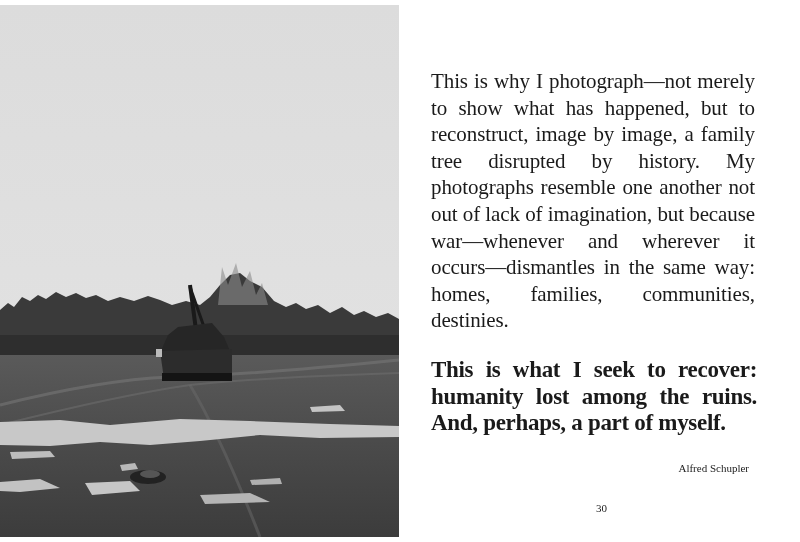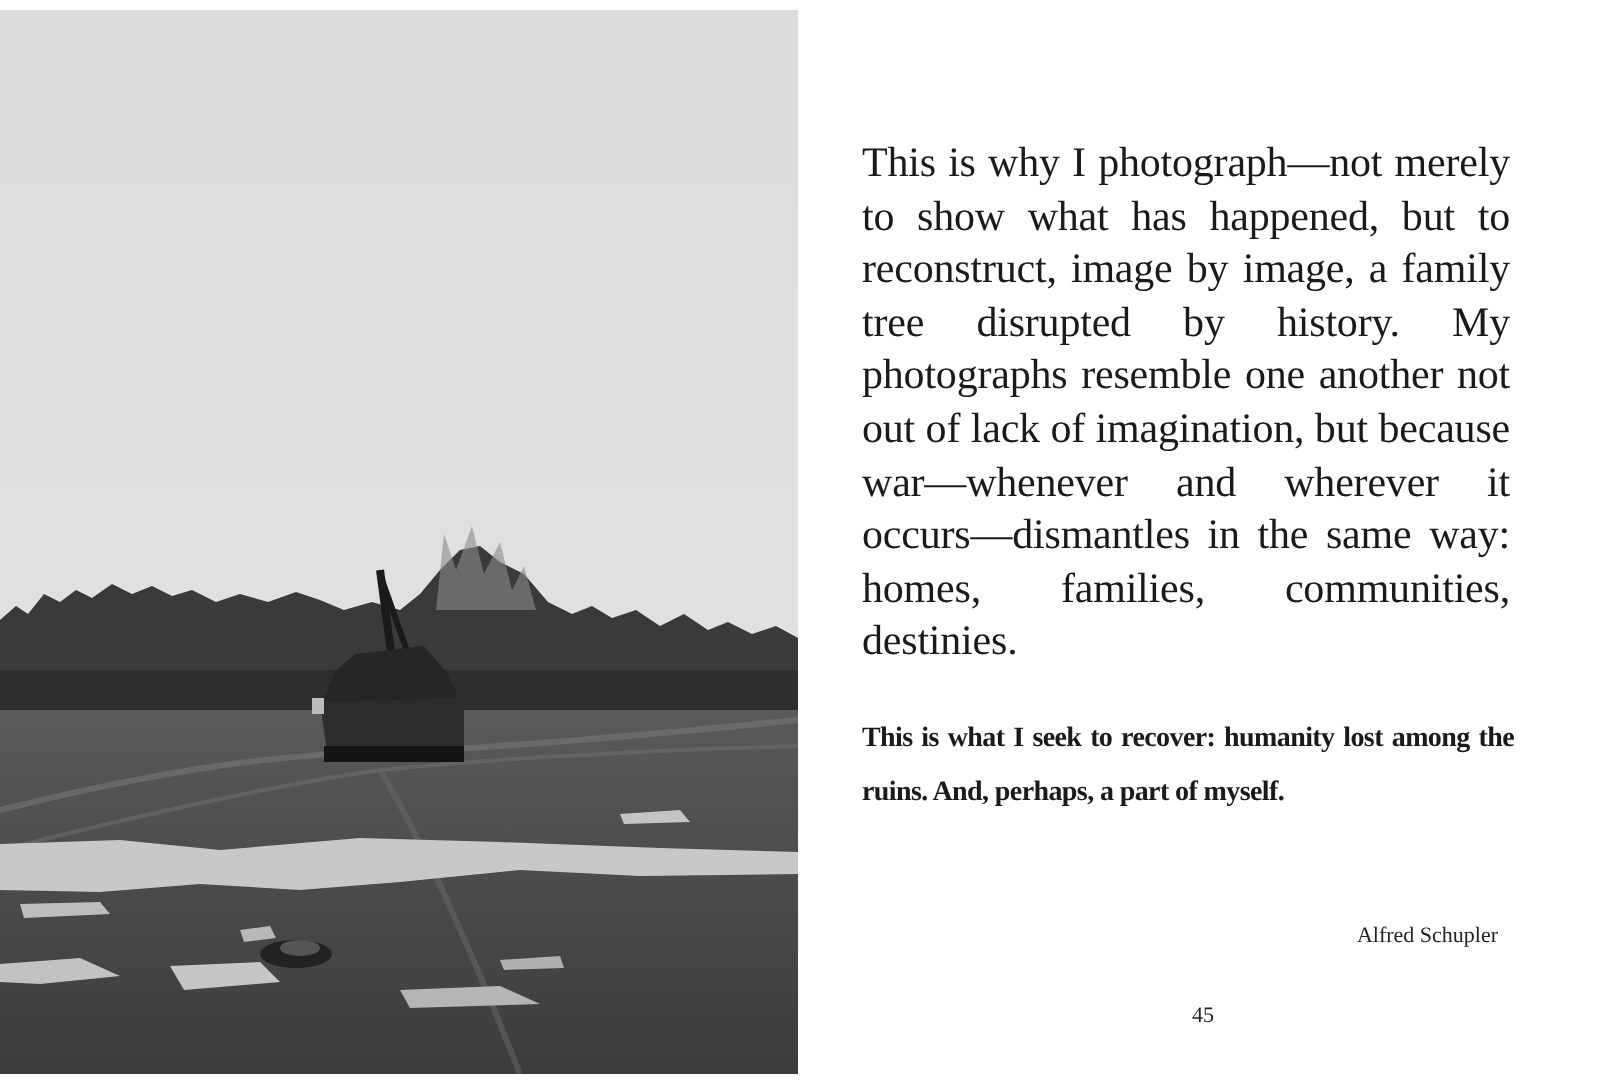--- a/index.html
+++ b/index.html
@@ -1,21 +1,21 @@
 <!DOCTYPE html>
 <html><head>
 <meta charset="utf-8">
 <style>
   html, body { margin:0; padding:0; }
   body { width:800px; height:542px; background:#ffffff; position:relative; overflow:hidden; font-family:"Liberation Serif", "DejaVu Serif", serif; color:#1a1a1a; }
   .photo { position:absolute; left:0; top:5px; width:399px; height:532px; overflow:hidden; background:#d9d9d9; }
   .photo svg { display:block; }
   .text-col { position:absolute; left:431px; top:68px; width:324px; }
   .body-para { font-size:21px; line-height:26.6px; text-align:justify; margin:0; letter-spacing:-0.1px; }
-  .bold-para { font-size:14px; line-height:26.6px; font-weight:bold; margin:0; position:absolute; left:431px; top:357px; width:326px; text-align:justify; letter-spacing:-0.3px; }
+  .bold-para { font-size:23px; line-height:26.6px; font-weight:bold; margin:0; position:absolute; left:431px; top:357px; width:326px; text-align:justify; letter-spacing:-0.3px; }
   .author { position:absolute; right:51px; top:452px; font-size:11px; color:#222;margin-top:10px; }
   .page-number { position:absolute; left:596px; top:502px; font-size:11px; color:#222; }
 </style>
 </head>
 <body>
 
 <div class="photo">
   <svg width="399" height="532" viewBox="0 0 399 532" xmlns="http://www.w3.org/2000/svg">
     <defs>
       <linearGradient id="sky" x1="0" y1="0" x2="0" y2="1">
@@ -66,13 +66,13 @@
 </div>
 
 <div class="text-col">
   <p class="body-para">This is why I photograph—not merely to show what has happened, but to reconstruct, image by image, a family tree disrupted by history. My photographs resemble one another not out of lack of imagination, but because war—whenever and wherever it occurs—dismantles in the same way: homes, families, communities, destinies.</p>
 </div>
 
 <p class="bold-para">This is what I seek to recover: humanity lost among the ruins. And, perhaps, a part of myself.</p>
 
 <div class="author">Alfred Schupler</div>
 
-<div class="page-number">45</div>
+<div class="page-number">30</div>
 
 </body></html>

